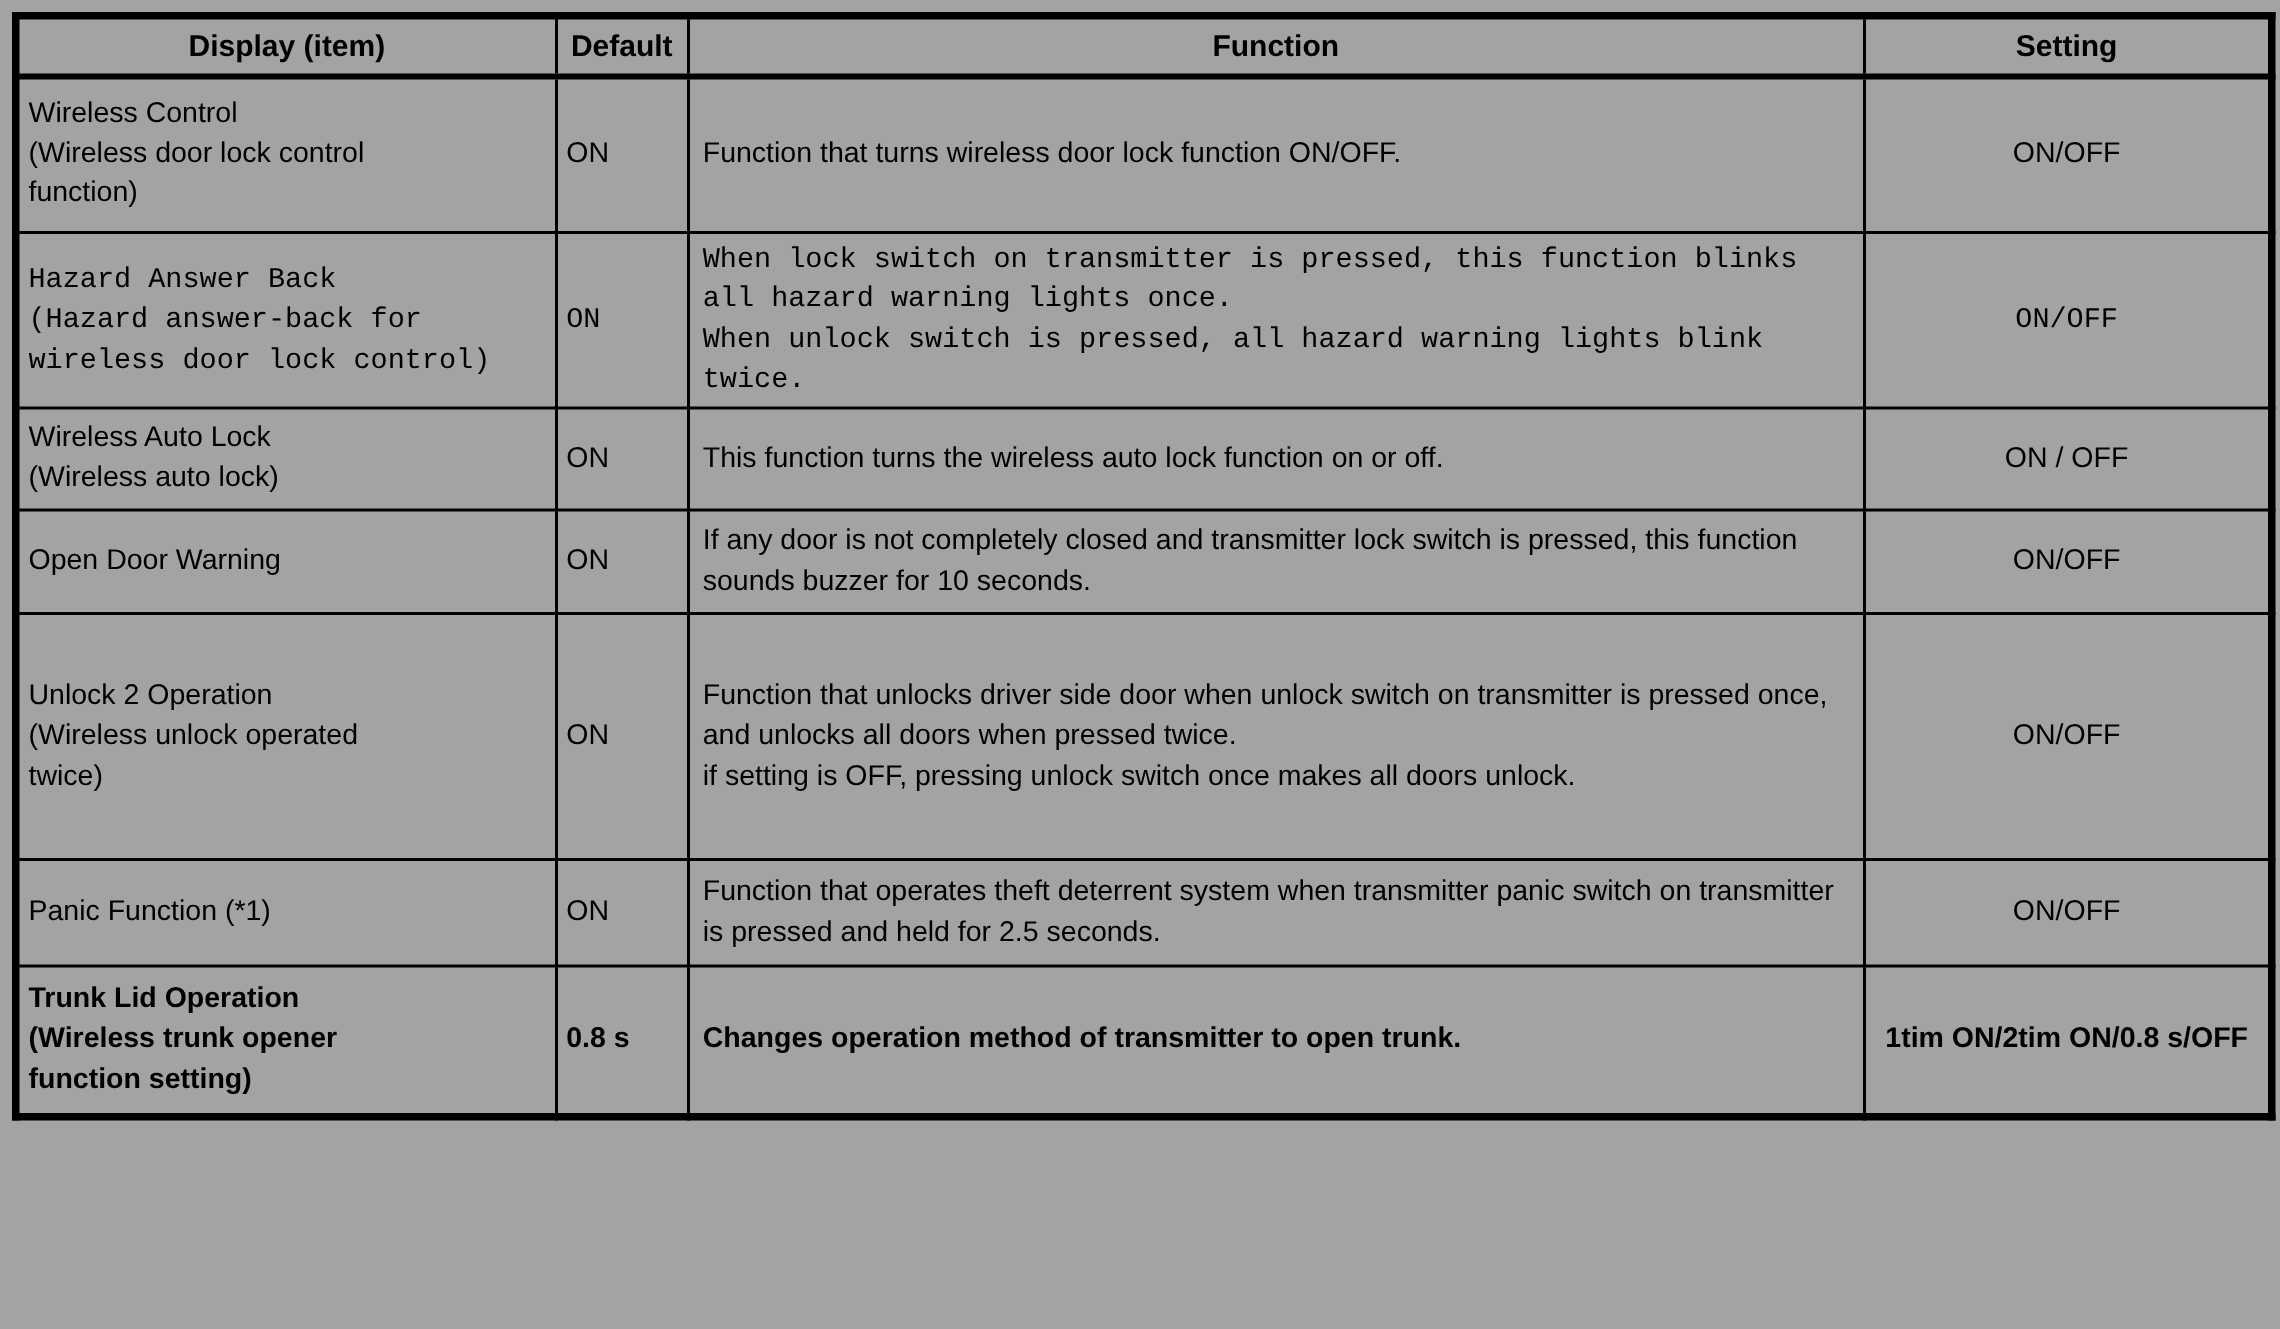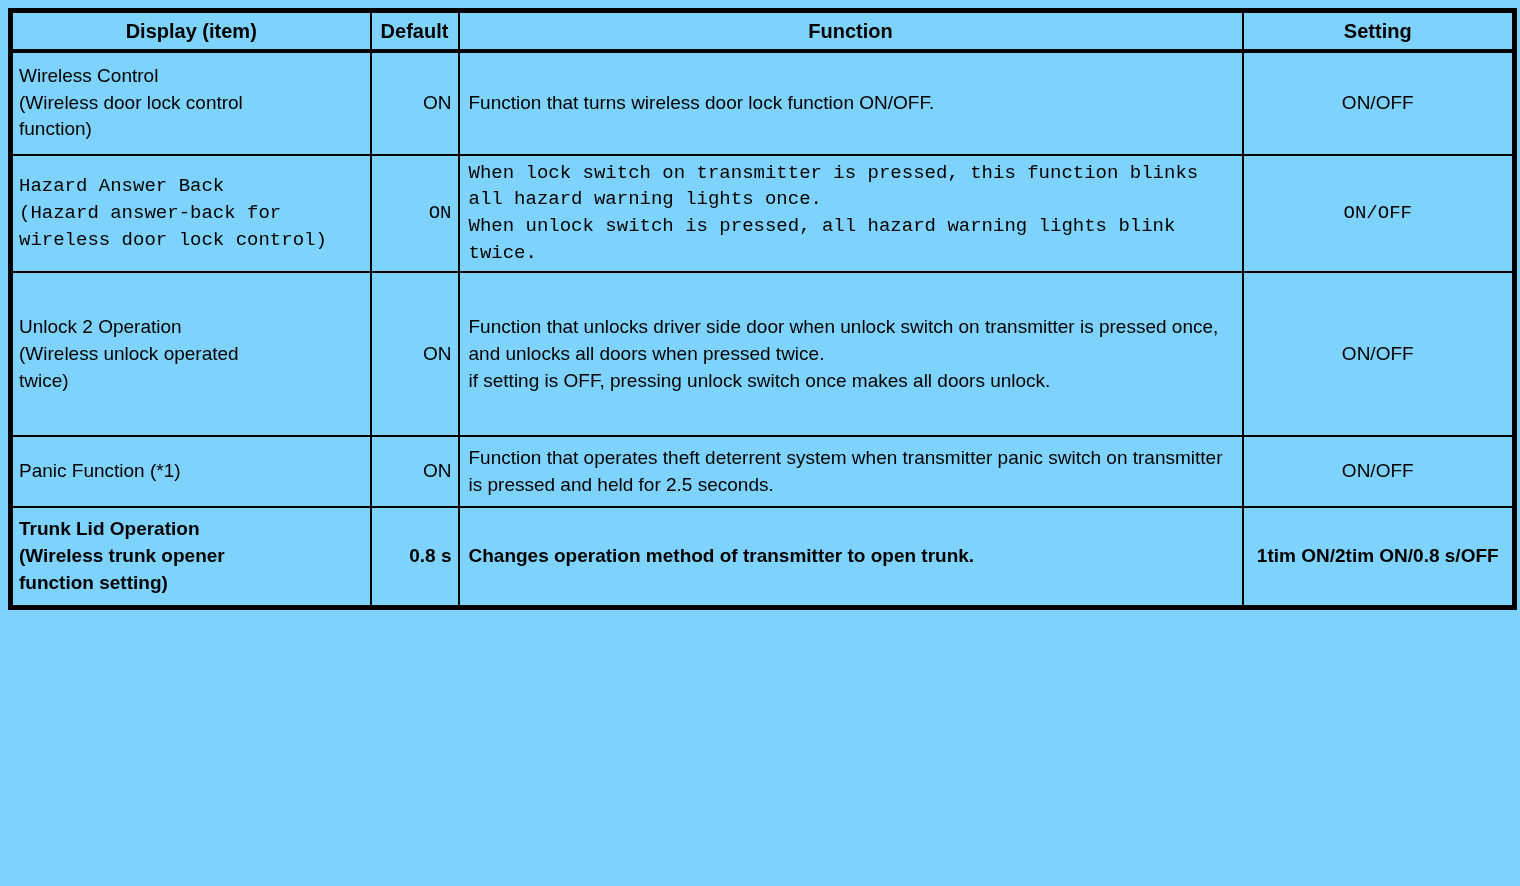--- a/index.html
+++ b/index.html
@@ -6,21 +6,21 @@
   html, body {
     margin: 0;
     padding: 0;
     background: #ffffff;
     font-family: "Liberation Sans", sans-serif;
     color: #000000;
   }
   .page {
     width: 1520px;
     height: 886px;
-    background: #7dd3fc;
+    background: #a3a3a3;
     padding: 8px;
   }
   table.settings-table {
     border-collapse: collapse;
     table-layout: fixed;
     width: 1504px;
     border: 5px solid #000000;
   }
   col.c-display  { width: 360px; }
   col.c-default  { width: 88px;  }
@@ -40,21 +40,21 @@
     text-align: center;
     height: 40px;
     border-bottom: 4px solid #000000;
     padding: 2px 4px;
     font-size: 20px;
   }
   td.cell-display {
     white-space: pre-line;
   }
   td.cell-default {
-    text-align: right;
+    text-align: left;
     border-radius: 11px;
   }
   td.cell-function {
     text-align: left;
     padding-left: 9px;
     padding-right: 6px;
     white-space: pre-line;
   }
   td.cell-setting {
     text-align: center;
@@ -100,20 +100,33 @@
       </tr>
       <tr class="row-1">
         <td class="cell-display">Hazard Answer Back
 (Hazard answer-back for
 wireless door lock control)</td>
         <td class="cell-default">ON</td>
         <td class="cell-function">When lock switch on transmitter is pressed, this function blinks all hazard warning lights once.
 When unlock switch is pressed, all hazard warning lights blink twice.</td>
         <td class="cell-setting">ON/OFF</td>
       </tr>
+      <tr class="row-2">
+        <td class="cell-display">Wireless Auto Lock
+(Wireless auto lock)</td>
+        <td class="cell-default">ON</td>
+        <td class="cell-function">This function turns the wireless auto lock function on or off.</td>
+        <td class="cell-setting">ON / OFF</td>
+      </tr>
+      <tr class="row-4">
+        <td class="cell-display">Open Door Warning</td>
+        <td class="cell-default">ON</td>
+        <td class="cell-function">If any door is not completely closed and transmitter lock switch is pressed, this function sounds buzzer for 10 seconds.</td>
+        <td class="cell-setting">ON/OFF</td>
+      </tr>
       <tr class="row-5">
         <td class="cell-display">Unlock 2 Operation
 (Wireless unlock operated
 twice)</td>
         <td class="cell-default">ON</td>
         <td class="cell-function">Function that unlocks driver side door when unlock switch on transmitter is pressed once, and unlocks all doors when pressed twice.
 if setting is OFF, pressing unlock switch once makes all doors unlock.</td>
         <td class="cell-setting">ON/OFF</td>
       </tr>
       <tr class="row-6">

